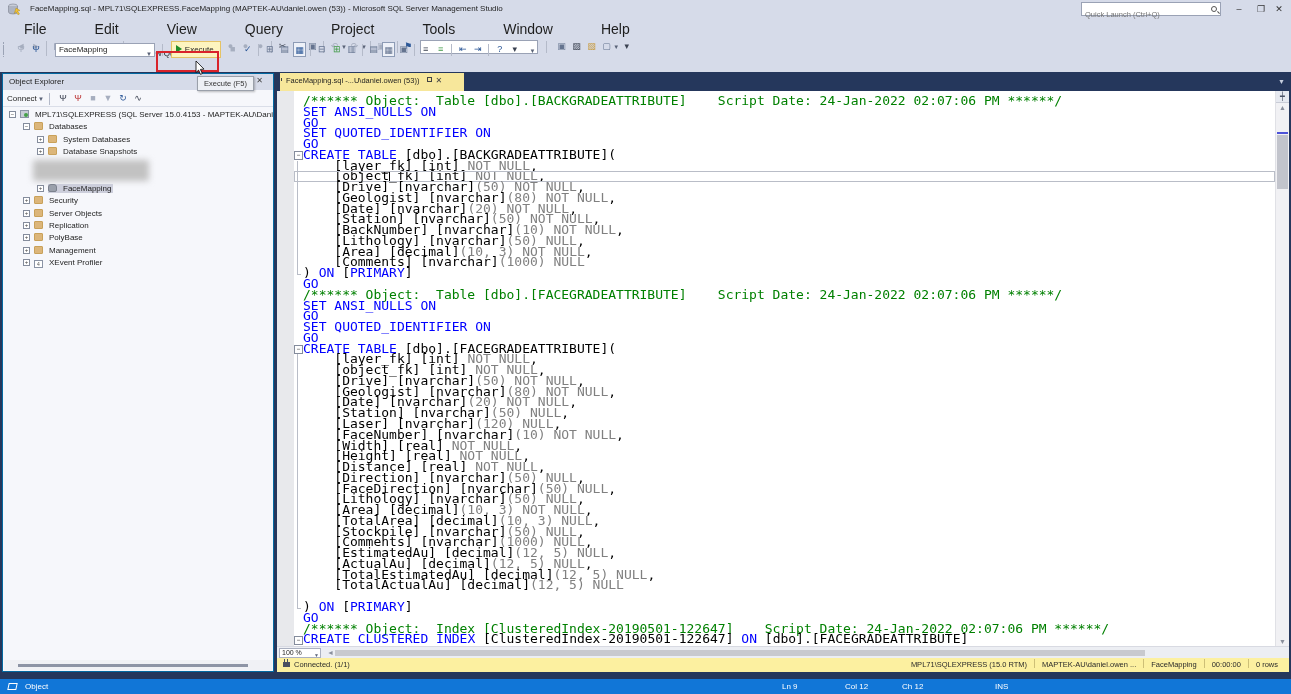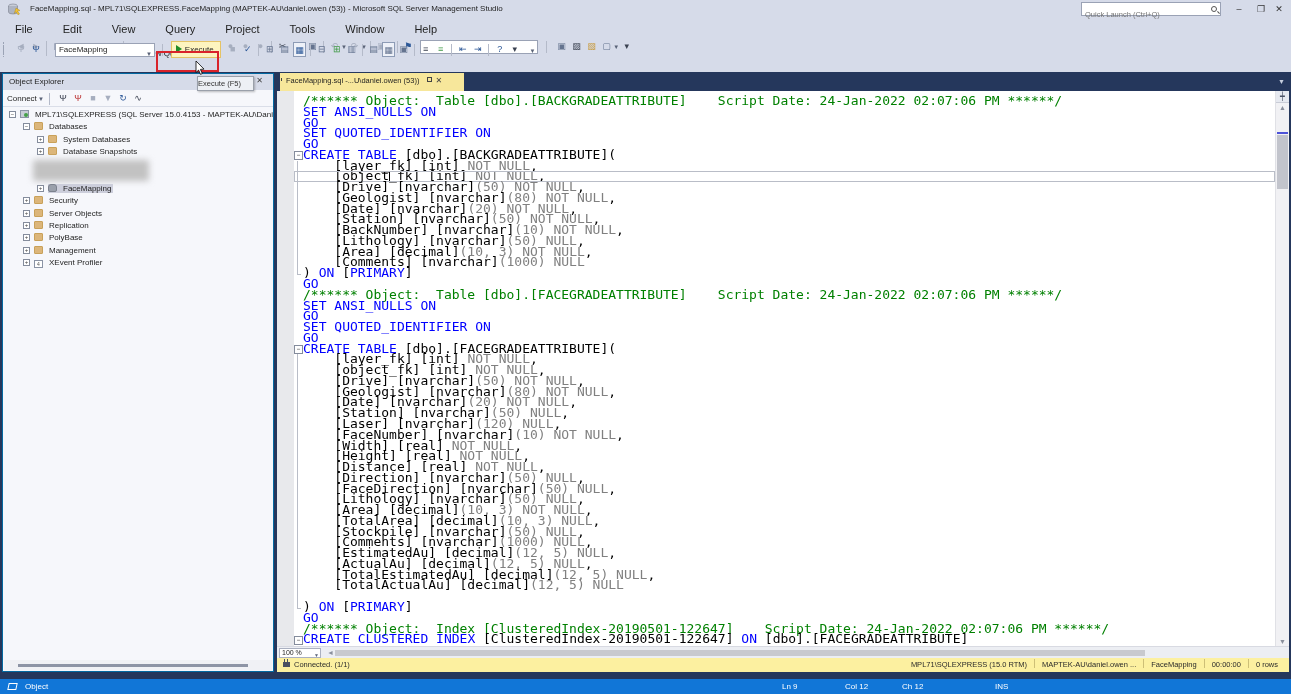--- a/index.html
+++ b/index.html
@@ -12,21 +12,21 @@
   #app-icon { position:absolute; left:8px; top:3px; width:13px; height:13px; }
   #window-title { position:absolute; left:30px; top:4px; font-size:8px; color:#1e1e1e; white-space:nowrap; }
   #quick-launch { position:absolute; right:70px; top:2px; width:140px; height:14px; background:#fff; border:1px solid #9aa2b5; }
   #quick-launch input { width:118px; height:12px; border:none; outline:none; font-size:7.5px; color:#777; padding:0 3px; font-family:"Liberation Sans",sans-serif; background:transparent; }
   .mag { position:absolute; right:3px; top:3px; width:6px; height:6px; border:1px solid #555; border-radius:50%; }
   .mag::after { content:""; position:absolute; left:5px; top:5px; width:3px; height:1px; background:#555; transform:rotate(45deg); }
   .winbtn { position:absolute; top:2px; width:16px; height:14px; text-align:center; font-size:9px; line-height:14px; color:#333; }
   #btn-min { right:44px; } #btn-restore { right:22px; } #btn-close { right:4px; }
 
   #menubar { position:absolute; top:19px; left:0; right:0; height:15px; }
-  .menu-item { display:inline-block; padding:2px 15px; font-size:11px; color:#1e1e1e; }
+  .menu-item { display:inline-block; padding:2px 24px; font-size:14px; color:#1e1e1e; }
 
   .toolbar { position:absolute; left:0; right:0; white-space:nowrap; }
   #toolbar1 { top:34px; height:18px; }
   #toolbar2 { top:40px; height:20px; }
   .grip { display:inline-block; width:4px; height:12px; margin:3px 2px 0 3px; border-left:1px dotted #9ba3b5; vertical-align:middle; }
   .tb-sep { display:inline-block; width:1px; height:12px; background:#b4bac9; margin:0 3px; vertical-align:middle; }
   .tbi { display:inline-block; min-width:13px; height:15px; margin:0 1px; text-align:center; font-size:9px; line-height:15px; vertical-align:middle; position:relative; }
   .tbi.framed { border:1px solid #8d9bb5; background:#eef1f8; }
   .dd { display:inline-block; font-size:6px; color:#5a6378; vertical-align:middle; margin-left:-1px; }
   .dis { color:#a6aebf !important; }
@@ -115,21 +115,21 @@
 
   
   #statusbar { position:absolute; left:0; right:0; bottom:0; height:15px; background:#1176d7; color:#fff; font-size:8px; line-height:15px; }
   #ready-icon { position:absolute; left:8px; top:4px; width:9px; height:7px; border:1px solid #fff; transform:skewX(-12deg); }
   #status-ready { position:absolute; left:25px; }
   #status-ln { position:absolute; left:782px; } #status-col { position:absolute; left:845px; }
   #status-ch { position:absolute; left:902px; } #status-ins { position:absolute; left:995px; }
 
   
   #annotation-box { position:absolute; left:156px; top:51px; width:63px; height:21px; border:2px solid #d9232b; z-index:70; pointer-events:none; }
-  #execute-tooltip { position:absolute; left:197px; top:76px; width:57px; height:15px; background:#edf0f5; border:1px solid #9aa0aa; box-shadow:1px 1px 2px rgba(0,0,0,.25); font-size:7.5px; line-height:13px; text-align:left; color:#333; z-index:60; }
+  #execute-tooltip { position:absolute; left:197px; top:76px; width:57px; height:15px; background:#edf0f5; border:1px solid #9aa0aa; box-shadow:1px 1px 2px rgba(0,0,0,.25); font-size:7.5px; line-height:13px; text-align:center; color:#333; z-index:60; }
   #mouse-cursor { position:absolute; left:195px; top:61px; z-index:80; pointer-events:none; }
 </style>
 </head>
 <body>
 
 <div id="chrome">
   <div id="titlebar">
     <svg id="app-icon" viewBox="0 0 13 13">
       <ellipse cx="5" cy="3" rx="4.5" ry="2" fill="#c8cdd8" stroke="#7c828e" stroke-width="0.6"></ellipse>
       <path d="M0.5 3 v6 a4.5 2 0 0 0 9 0 v-6" fill="#aeb4c2" stroke="#7c828e" stroke-width="0.6"></path>

